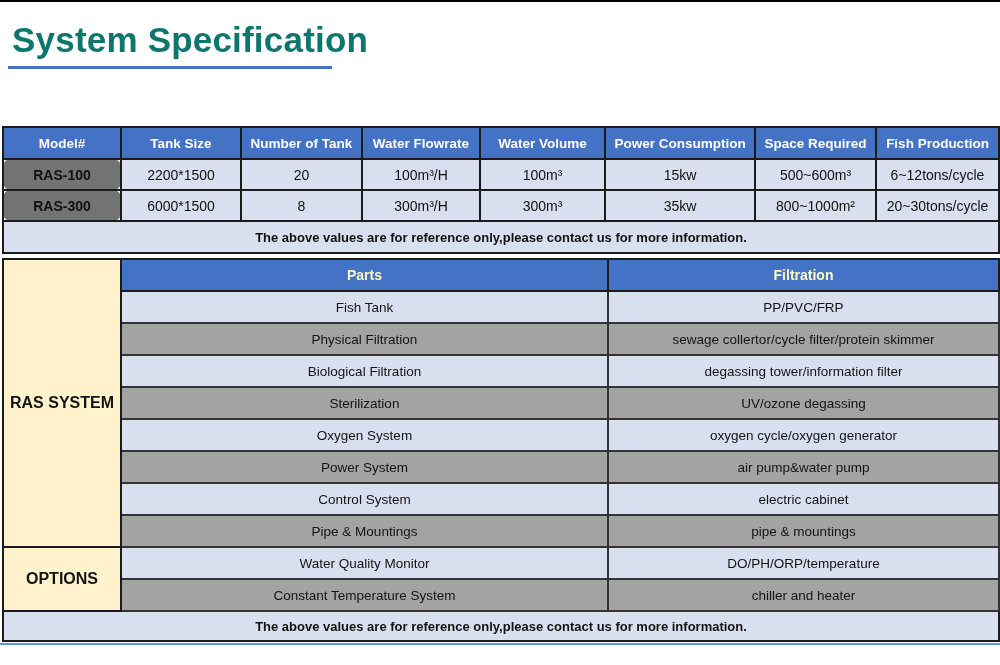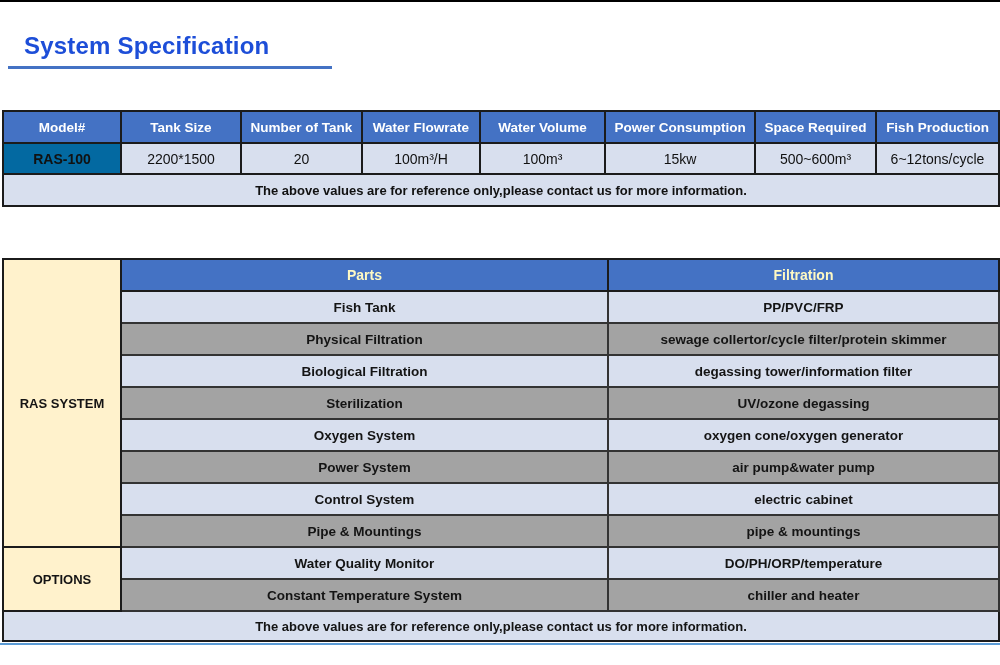--- a/index.html
+++ b/index.html
@@ -6,55 +6,55 @@
   body {
     width:1000px; height:665px;
     background:#ffffff;
     font-family:"Liberation Sans", sans-serif;
     position:relative;
     overflow:hidden;
     color:#111;
   }
   .top-line { position:absolute; top:0; left:0; width:1000px; height:2px; background:#000; }
   .title {
-    position:absolute; left:12px; top:20px; margin:12px;
-    font-size:24px; font-weight:600; color:#1d4ed8; letter-spacing:0.2px;
+    position:absolute; left:12px; top:20px; margin:0;
+    font-size:35px; font-weight:600; color:#0f766e; letter-spacing:0.2px;
   }
   .title-underline { position:absolute; left:8px; top:66px; width:324px; height:3px; background:#4472C4; }
 
   table { border-collapse:collapse; table-layout:fixed; }
   th, td { padding:0 3px; overflow:hidden; white-space:nowrap; }
 
   
-  .spec { position:absolute; left:2px; top:110px; width:996px; }
+  .spec { position:absolute; left:2px; top:126px; width:996px; }
   .spec th {
     background:#4472C4; color:#ffffff; font-weight:700; font-size:13.5px;
     height:30px; text-align:center; border:2px solid #1b1b1b;
   }
   .spec td {
     background:#D8DFEE; font-size:14px; font-weight:400; height:29px;
     text-align:center; border:2px solid #1b1b1b;
   }
-  .spec td.model { background:#0369a1; font-weight:700; font-size:14px; }
+  .spec td.model { background:#737373; font-weight:700; font-size:14px;border-radius:8px; }
   .spec tr.note-row td { font-weight:700; font-size:13px; height:30px; background:#D8DFEE; }
 
   
   .sys { position:absolute; left:2px; top:258px; width:996px; }
   .sys th {
     background:#4472C4; color:#fef9c3; font-weight:700; font-size:14px;
     height:30px; text-align:center; border:2px solid #1b1b1b;
   }
   .sys td {
-    font-size:13.5px; font-weight:700; text-align:center; height:30px;
+    font-size:13.5px; font-weight:400; text-align:center; height:30px;
     border:2px solid #333333; color:#141414;
   }
   .sys tr.r-blue  td:not(.group) { background:#D8DFEE; }
   .sys tr.r-white td:not(.group) { background:#a3a3a3; }
   .sys tbody tr td.group {
-    background:#FFF2CC; font-weight:700; font-size:13px;
+    background:#FFF2CC; font-weight:700; font-size:16px;
     border:2px solid #1b1b1b;
   }
   .sys tr.note-row td { background:#D8DFEE; font-weight:700; font-size:13px; height:28px; border:2px solid #1b1b1b; }
 
   .bottom-line { position:absolute; top:643px; left:0; width:1000px; height:2px; background:#5B9BD5; }
 </style>
 </head>
 <body>
 
 <div>
@@ -89,20 +89,30 @@
       <tr>
         <td class="model">RAS-100</td>
         <td>2200*1500</td>
         <td>20</td>
         <td>100m³/H</td>
         <td>100m³</td>
         <td>15kw</td>
         <td>500~600m³</td>
         <td>6~12tons/cycle</td>
       </tr>
+      <tr>
+        <td class="model">RAS-300</td>
+        <td>6000*1500</td>
+        <td>8</td>
+        <td>300m³/H</td>
+        <td>300m³</td>
+        <td>35kw</td>
+        <td>800~1000m²</td>
+        <td>20~30tons/cycle</td>
+      </tr>
       <tr class="note-row">
         <td colspan="8">The above values are for reference only,please contact us for more information.</td>
       </tr>
     </tbody>
   </table>
 
   <table class="sys">
     <colgroup>
       <col style="width:118px">
         <col style="width:487px">
@@ -125,21 +135,21 @@
       <tr class="r-blue">
         <td>Biological Filtration</td>
         <td>degassing tower/information filter</td>
       </tr>
       <tr class="r-white">
         <td>Sterilization</td>
         <td>UV/ozone degassing</td>
       </tr>
       <tr class="r-blue">
         <td>Oxygen System</td>
-        <td>oxygen cone/oxygen generator</td>
+        <td>oxygen cycle/oxygen generator</td>
       </tr>
       <tr class="r-white">
         <td>Power System</td>
         <td>air pump&amp;water pump</td>
       </tr>
       <tr class="r-blue">
         <td>Control System</td>
         <td>electric cabinet</td>
       </tr>
       <tr class="r-white">

